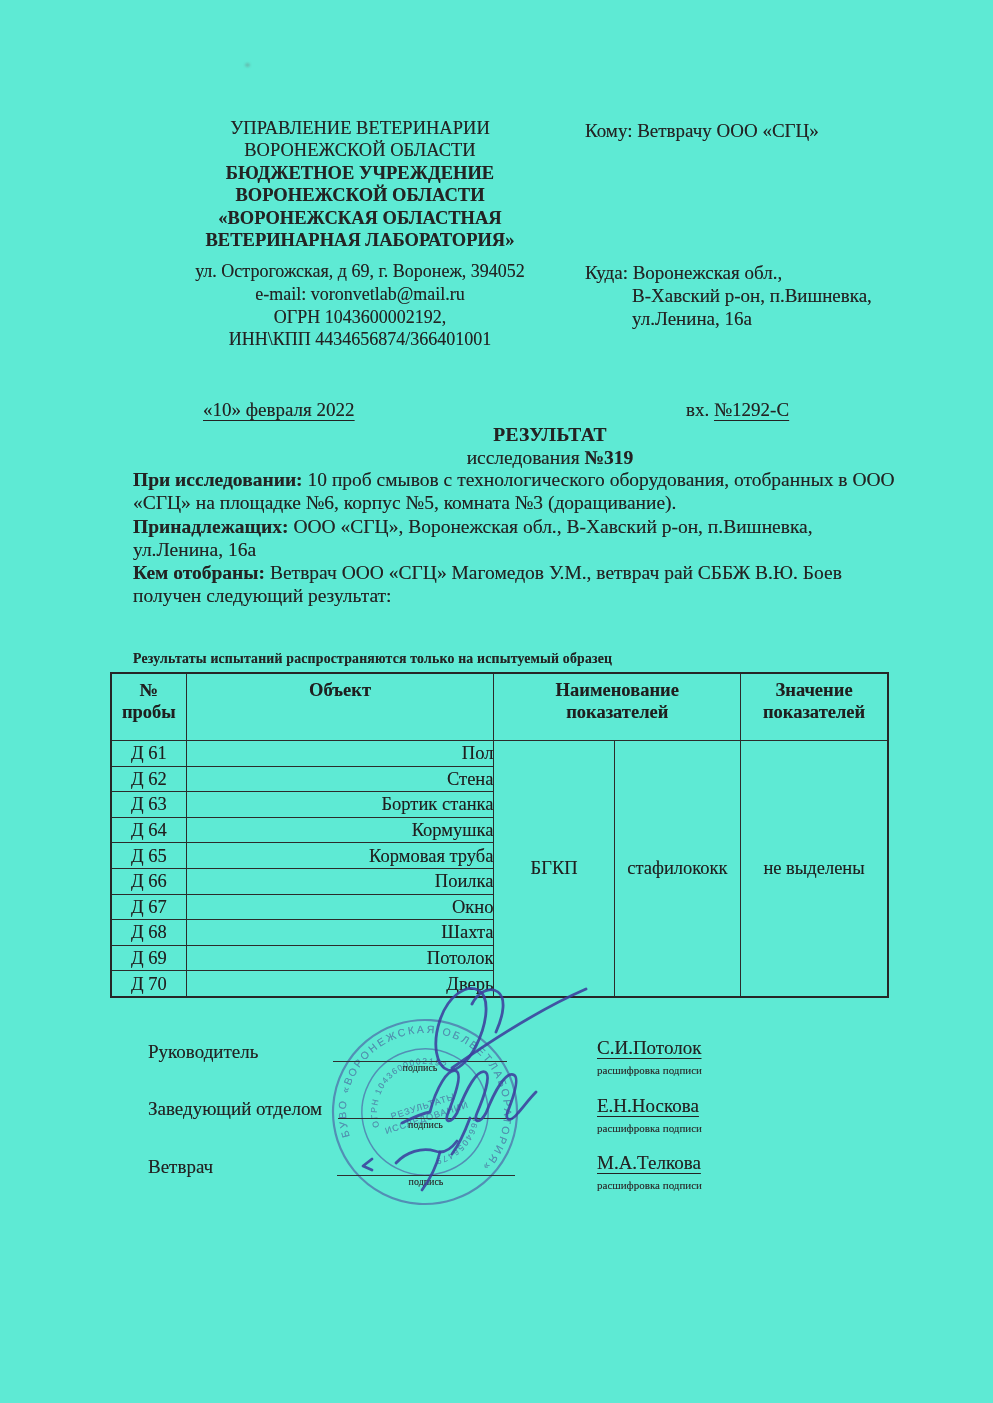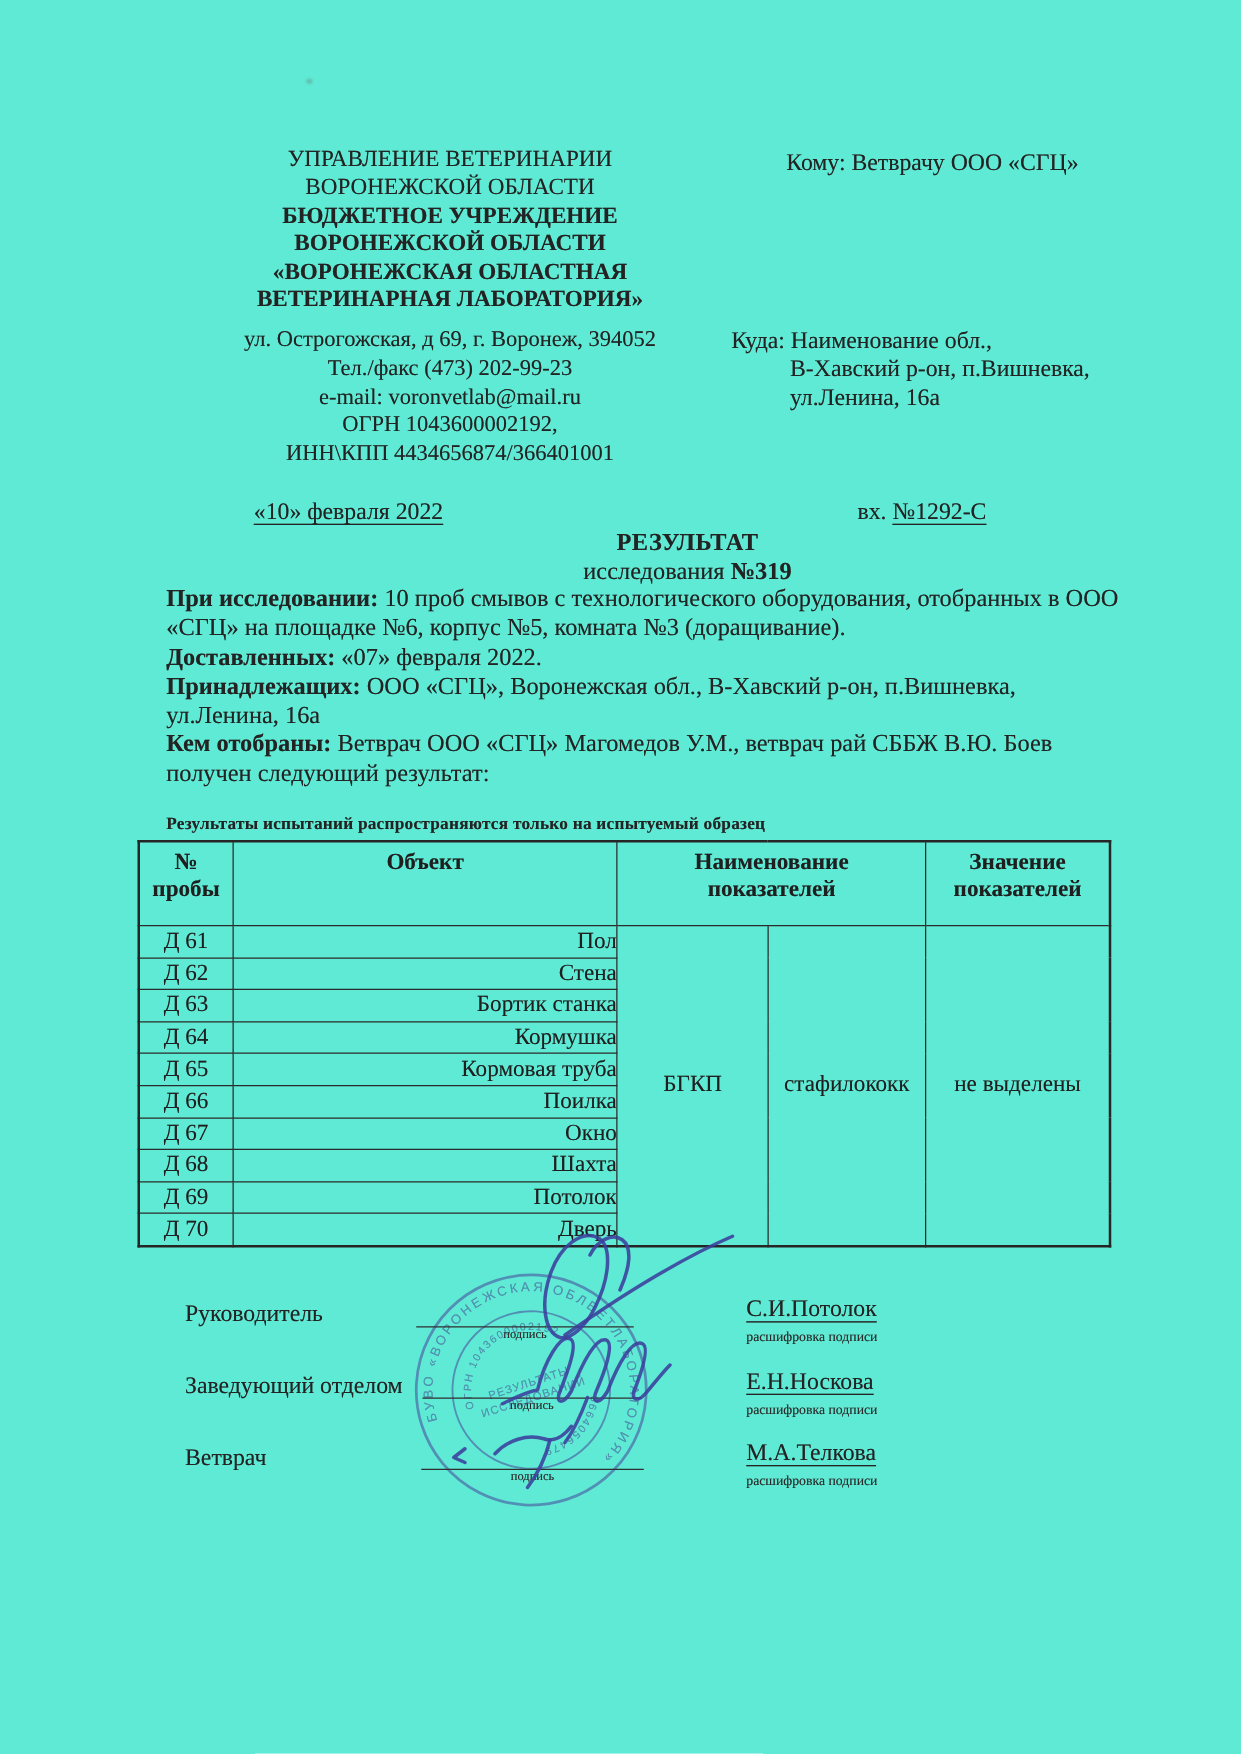--- a/index.html
+++ b/index.html
@@ -11,21 +11,21 @@
   .abs{position:absolute;}
   .nw{white-space:nowrap;}
 
   .speck{position:absolute;left:245px;top:63px;width:5px;height:4px;background:rgba(110,110,110,.35);border-radius:50%;filter:blur(1px);}
 
   
   .org{left:115px;top:117px;width:490px;text-align:center;font-size:18.5px;line-height:22.4px;}
   .org .bold{font-weight:bold;}
   .addr{margin-top:9px;font-size:18px;line-height:22.6px;}
 
-  .to-line{left:585px;top:120px;font-size:19px;margin-left:44px;}
+  .to-line{left:585px;top:120px;font-size:19px;}
   .where{left:585px;top:261px;font-size:19px;line-height:23.2px;}
   .where .cont{padding-left:47px;}
 
   
   .date-l{left:203px;top:399px;font-size:19px;text-decoration:underline;text-underline-offset:4px;}
   .date-r{left:686px;top:399px;font-size:19px;}
   .date-r .num{text-decoration:underline;text-underline-offset:4px;}
 
   
   .title{left:110px;top:423px;width:880px;text-align:center;font-size:19.5px;line-height:23px;}
@@ -76,54 +76,49 @@
 
   <div class="abs org">
     <div class="nw">УПРАВЛЕНИЕ ВЕТЕРИНАРИИ</div>
     <div class="nw">ВОРОНЕЖСКОЙ ОБЛАСТИ</div>
     <div class="nw bold">БЮДЖЕТНОЕ УЧРЕЖДЕНИЕ</div>
     <div class="nw bold">ВОРОНЕЖСКОЙ ОБЛАСТИ</div>
     <div class="nw bold">«ВОРОНЕЖСКАЯ ОБЛАСТНАЯ</div>
     <div class="nw bold">ВЕТЕРИНАРНАЯ ЛАБОРАТОРИЯ»</div>
     <div class="addr">
       <div class="nw">ул. Острогожская, д 69, г. Воронеж, 394052</div>
-      <div class="nw">Тел./факс (473) 202-99-23</div>
       <div class="nw">e-mail: voronvetlab@mail.ru</div>
       <div class="nw">ОГРН 1043600002192,</div>
       <div class="nw">ИНН\КПП 4434656874/366401001</div>
     </div>
   </div>
 
   <div class="abs to-line nw">Кому: Ветврачу ООО «СГЦ»</div>
   <div class="abs where">
-    <div class="nw"><span>Куда:</span> <span>Наименование обл.,</span></div>
+    <div class="nw"><span>Куда:</span> <span>Воронежская обл.,</span></div>
     <div class="nw cont">В-Хавский р-он, п.Вишневка,</div>
     <div class="nw cont">ул.Ленина, 16а</div>
   </div>
 
   <div class="abs date-l nw">«10» февраля 2022</div>
   <div class="abs date-r nw">
     <span>вх.</span>
     <span class="num">№1292-С</span>
   </div>
 
   <div class="abs title">
     <div class="main">РЕЗУЛЬТАТ</div>
     <div><span>исследования</span> <span class="bnum">№319</span></div>
   </div>
 
   <div class="abs body-block">
     <p>
       <b>При исследовании:</b>
       <span class="bline">10 проб смывов с технологического оборудования, отобранных в ООО</span><br>
       <span class="bline">«СГЦ» на площадке №6, корпус №5, комната №3 (доращивание).</span>
-    </p>
-    <p>
-      <b>Доставленных:</b>
-      <span class="bline">«07» февраля 2022.</span>
     </p>
     <p>
       <b>Принадлежащих:</b>
       <span class="bline">ООО «СГЦ», Воронежская обл., В-Хавский р-он, п.Вишневка,</span><br>
       <span class="bline">ул.Ленина, 16а</span>
     </p>
     <p>
       <b>Кем отобраны:</b>
       <span class="bline">Ветврач ООО «СГЦ» Магомедов У.М., ветврач рай СББЖ В.Ю. Боев</span><br>
       <span class="bline">получен следующий результат:</span>

